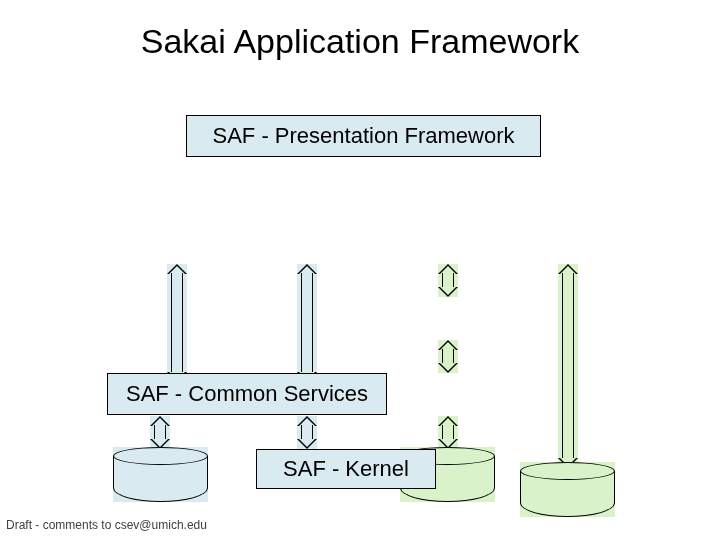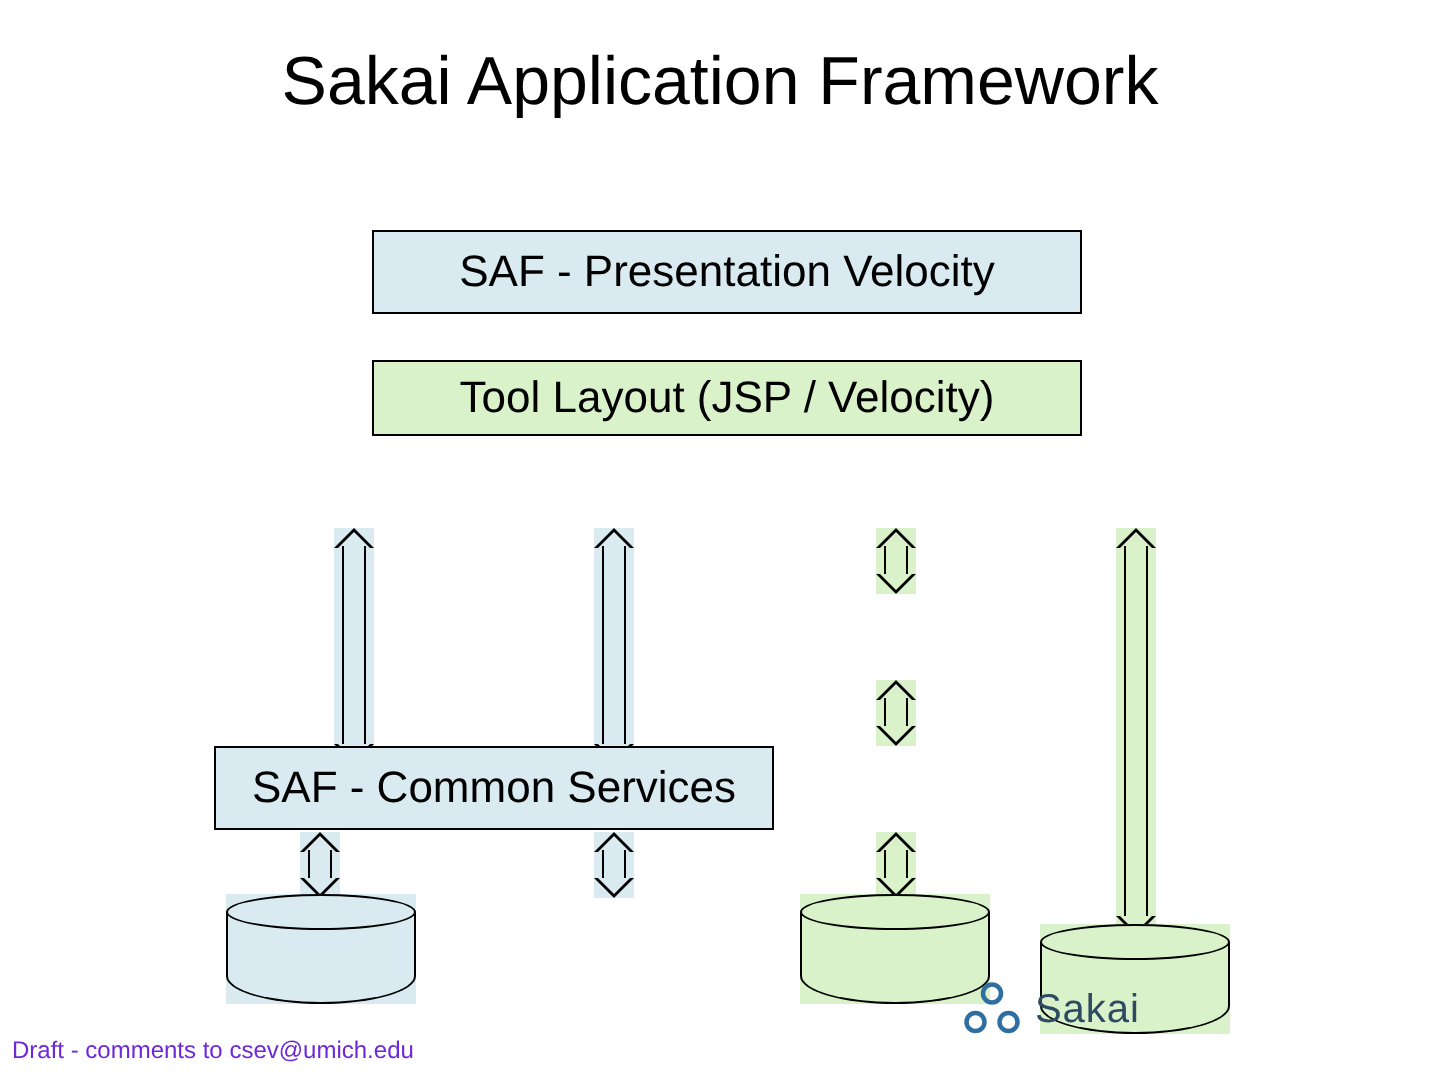--- a/index.html
+++ b/index.html
@@ -2,21 +2,21 @@
 <html><head>
 <meta charset="utf-8">
 <style>
   * { box-sizing: border-box; margin: 0; padding: 0; }
   html, body { width: 720px; height: 540px; background: #fff; font-family: Arial, Helvetica, sans-serif; }
   .stage { position: relative; width: 584px; height: 540px; }
   .title { position: absolute; left: 0; width: 720px; text-align: center; font-size: 34px; font-weight: 400; color: #000; }
   .box { position: absolute; border: 1.5px solid #000; font-size: 22px; color: #000; display: flex; align-items: center; justify-content: center; padding: 0 6px; }
   .blue  { background: #d9eaf0; }
   .green { background: #d9f2c9; }
-  .footer { position: absolute; font-size: 12px; color: #6d28d9; }
+  .footer { position: absolute; font-size: 12px; color: #404040; }
   
   .cyl { position: absolute; }
   .cyl .body { position: absolute; left: 0; right: 0; border-left: 1.5px solid #000; border-right: 1.5px solid #000; border-bottom: 1.5px solid #000; border-bottom-left-radius: 50% 14px; border-bottom-right-radius: 50% 14px; }
   .cyl .top  { position: absolute; left: 0; right: 0; top: 0; border: 1.5px solid #000; border-radius: 50%; }
   .cyl.blue  .body, .cyl.blue  .top { background: #d9eaf0; }
   .cyl.green .body, .cyl.green .top { background: #d9f2c9; }
   
   .darrow { position: absolute; width: 20px; }
   .darrow .shaft { position: absolute; left: 4px; right: 4px; top: 9px; bottom: 9px; border-left: 1.5px solid #000; border-right: 1.5px solid #000; background: inherit; }
   .darrow .head-up, .darrow .head-down { position: absolute; left: 0; width: 0; height: 0; border-left: 10px solid transparent; border-right: 10px solid transparent; }
@@ -37,26 +37,23 @@
   .logo .word { font-size: 20px; color: #2f4a63; font-weight: 400; letter-spacing: 0.5px; }
 </style>
 </head>
 <body>
 
 <div class="stage">
 
   <div class="title" style="top:22px">Sakai Application Framework</div>
 
   <div class="box blue" style="left:186px; top:115px; width:355px; height:42px">
-    <span>SAF - Presentation Velocity</span>
+    <span>SAF - Presentation Framework</span>
   </div>
 
-  <div class="box green" style="left:186px; top:180px; width:355px; height:38px">
-    <span>Tool Layout (JSP / Velocity)</span>
-  </div>
 
 
   <div class="darrow blue" style="left:167px; top:264px; height:118px">
       <div class="head-up"></div>
       <div class="shaft"></div>
       <div class="head-down"></div>
     </div>
   <div class="darrow blue" style="left:297px; top:264px; height:118px">
       <div class="head-up"></div>
       <div class="shaft"></div>
@@ -106,27 +103,20 @@
   </div>
   <div class="cyl green" style="left:400px; top:447px; width:95px; height:55px">
     <div class="body" style="top:9px; bottom:0"></div>
       <div class="top" style="height:18px"></div>
   </div>
   <div class="cyl green" style="left:520px; top:462px; width:95px; height:55px">
     <div class="body" style="top:9px; bottom:0"></div>
       <div class="top" style="height:18px"></div>
   </div>
 
+  <div class="box blue" style="left:256px; top:449px; width:180px; height:40px">
+    <span>SAF - Kernel</span>
+  </div>
 
   <div class="footer" style="left:6px; bottom:8px">Draft - comments to csev@umich.edu</div>
 
-  <div class="logo" style="right:14px; bottom:20px">
-    <svg class="mark" viewBox="0 0 40 40">
-      <g fill="none" stroke="#2f6ea0" stroke-width="3">
-        <circle cx="20" cy="9" r="6"></circle>
-        <circle cx="9" cy="28" r="6"></circle>
-        <circle cx="31" cy="28" r="6"></circle>
-      </g>
-    </svg>
-    <span class="word">Sakai</span>
-  </div>
 
 </div>
 
 </body></html>

